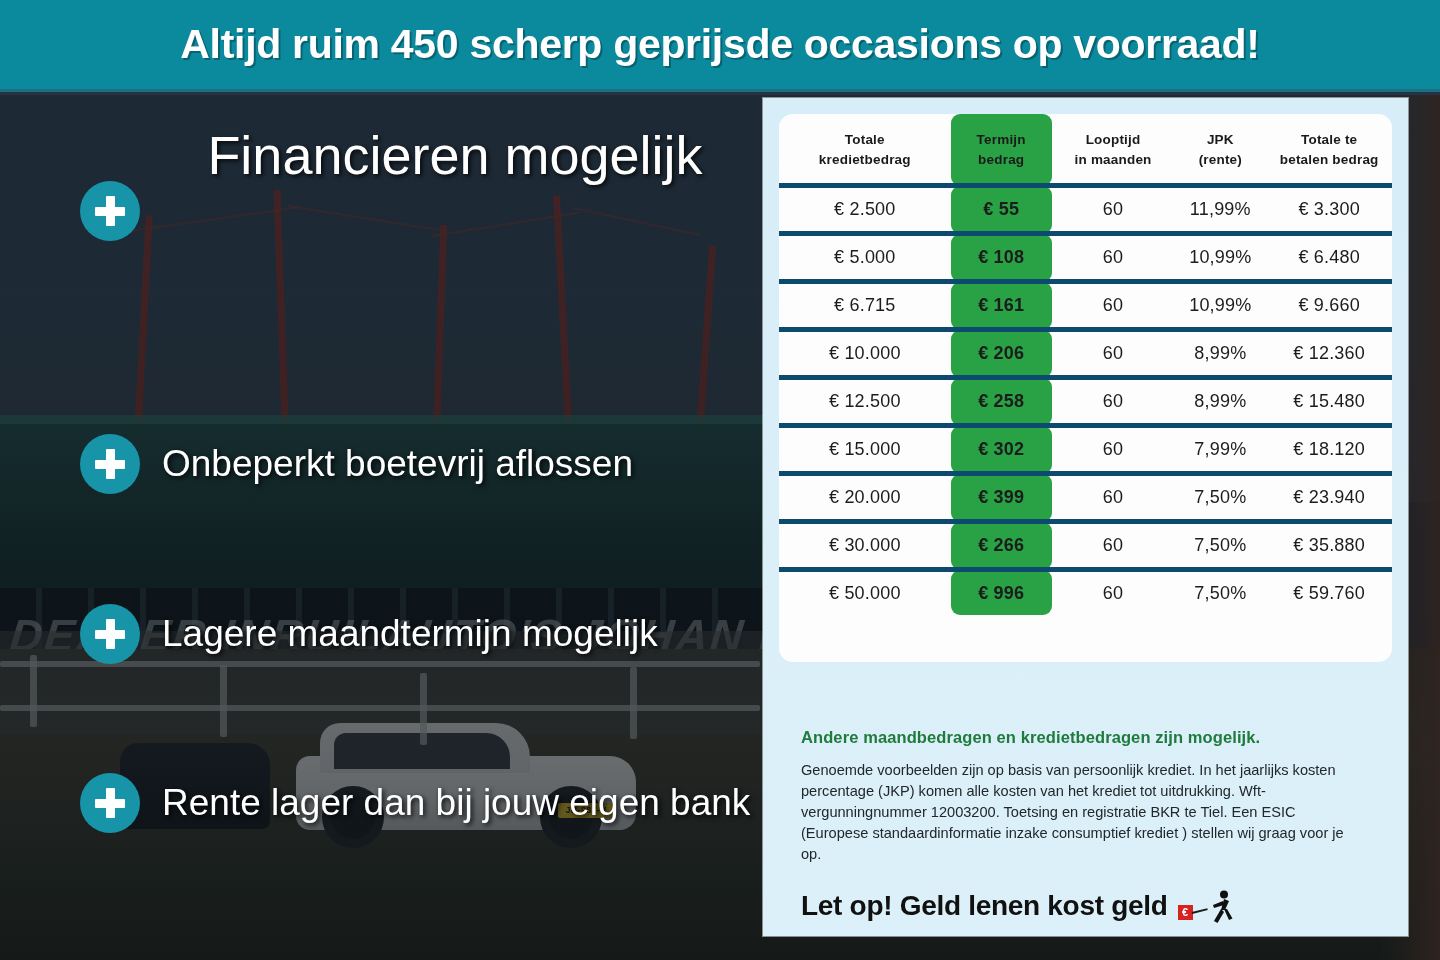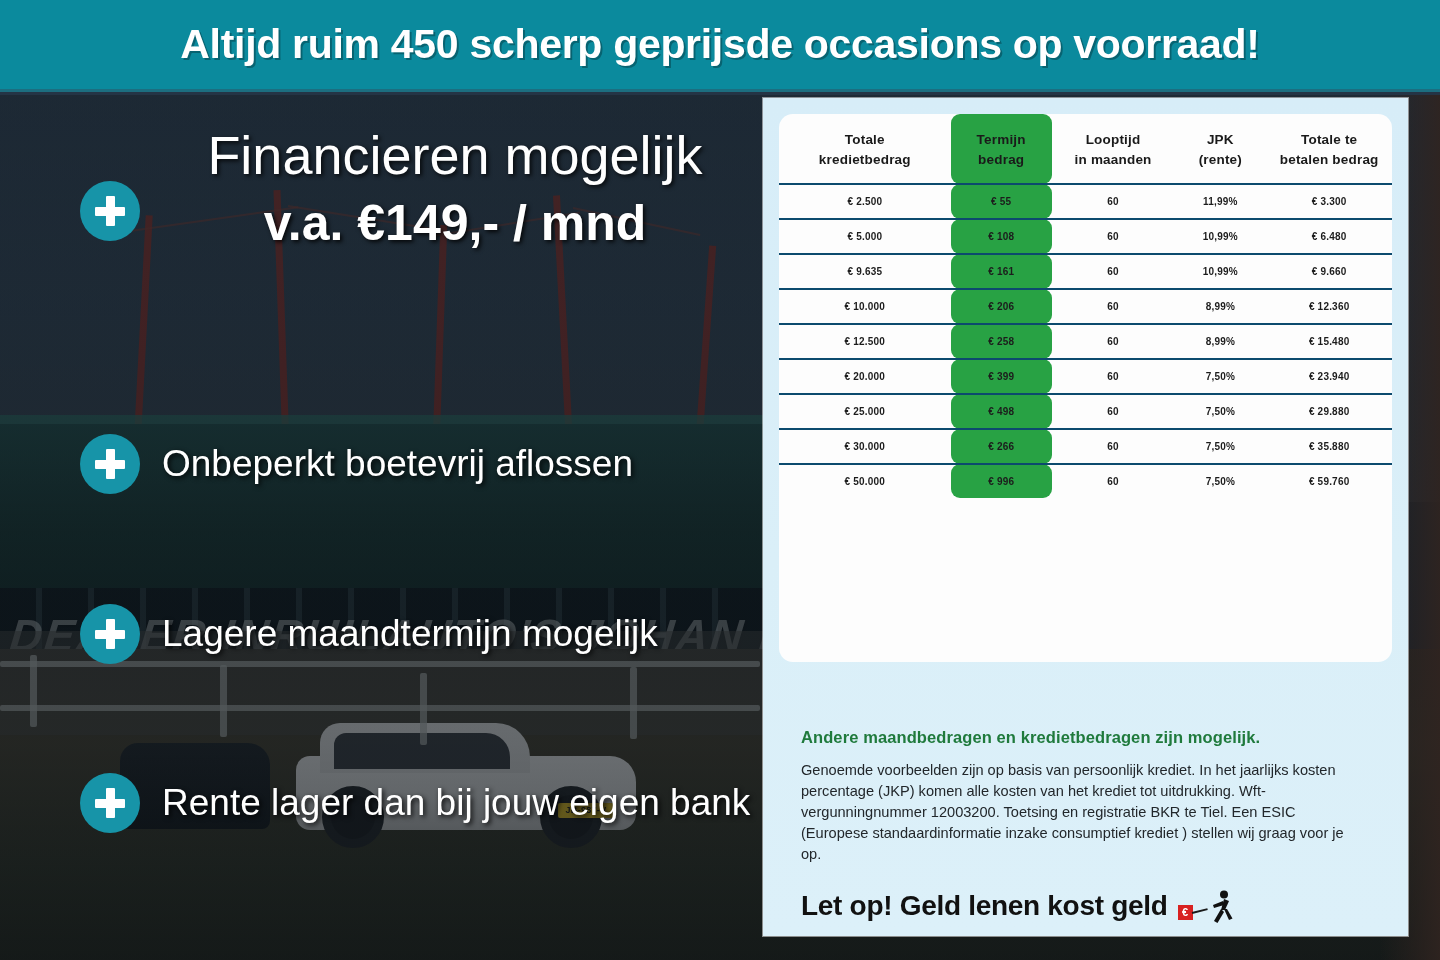--- a/index.html
+++ b/index.html
@@ -243,27 +243,26 @@
   table.fin th {
     font-size: 13.5px;
     font-weight: bold;
     color: #1a1a1a;
     padding: 16px 10px 14px;
     vertical-align: middle;
     line-height: 1.45;
     letter-spacing: .2px;
   }
   table.fin td {
-    font-size: 10px;
+    font-size: 18px;
     color: #1c1c1c;
     text-align: center;
     padding: 11px 2px;
     letter-spacing: .2px;
-    border-top: 2px solid #0c4a6e;
-    font-weight: bold;
+    border-top: 5px solid #0c4a6e;
   }
   col.c-krediet { width: 28%; }
   col.c-termijn { width: 16.5%; }
   col.c-looptijd { width: 20%; }
   col.c-jpk { width: 15%; }
   col.c-totaal { width: 20.5%; }
 
   th.hl, td.hl {
     background: #28a244;
     color: #ffffff;
@@ -361,21 +360,20 @@
     <div class="photo-dim"></div>
     <div class="right-dark"></div>
   </div>
 
   <div class="left-content">
 
     <div class="plus-badge" style="left:80px; top:70px;"></div>
 
     <div class="headline-wrap">
       <div class="headline1">Financieren mogelijk</div>
-      <div class="headline2">v.a. €149,- / mnd</div>
     </div>
 
     <div class="bullet-row" style="left:80px; top:323px;">
       <div class="plus-badge" style="position:relative;"></div>
       <div class="bullet-text">Onbeperkt boetevrij aflossen</div>
     </div>
 
     <div class="bullet-row" style="left:80px; top:493px;">
       <div class="plus-badge" style="position:relative;"></div>
       <div class="bullet-text">Lagere maandtermijn mogelijk</div>
@@ -431,53 +429,53 @@
               <td>€ 3.300</td>
             </tr>
             <tr>
               <td>€ 5.000</td>
               <td class="hl">€ 108</td>
               <td>60</td>
               <td>10,99%</td>
               <td>€ 6.480</td>
             </tr>
             <tr>
-              <td>€ 9.635</td>
+              <td>€ 6.715</td>
               <td class="hl">€ 161</td>
               <td>60</td>
               <td>10,99%</td>
               <td>€ 9.660</td>
             </tr>
             <tr>
               <td>€ 10.000</td>
               <td class="hl">€ 206</td>
               <td>60</td>
               <td>8,99%</td>
               <td>€ 12.360</td>
             </tr>
             <tr>
               <td>€ 12.500</td>
               <td class="hl">€ 258</td>
               <td>60</td>
               <td>8,99%</td>
               <td>€ 15.480</td>
             </tr>
             <tr>
+              <td>€ 15.000</td>
+              <td class="hl">€ 302</td>
+              <td>60</td>
+              <td>7,99%</td>
+              <td>€ 18.120</td>
+            </tr>
+            <tr>
               <td>€ 20.000</td>
               <td class="hl">€ 399</td>
               <td>60</td>
               <td>7,50%</td>
               <td>€ 23.940</td>
-            </tr>
-            <tr>
-              <td>€ 25.000</td>
-              <td class="hl">€ 498</td>
-              <td>60</td>
-              <td>7,50%</td>
-              <td>€ 29.880</td>
             </tr>
             <tr>
               <td>€ 30.000</td>
               <td class="hl">€ 266</td>
               <td>60</td>
               <td>7,50%</td>
               <td>€ 35.880</td>
             </tr>
             <tr>
               <td>€ 50.000</td>

